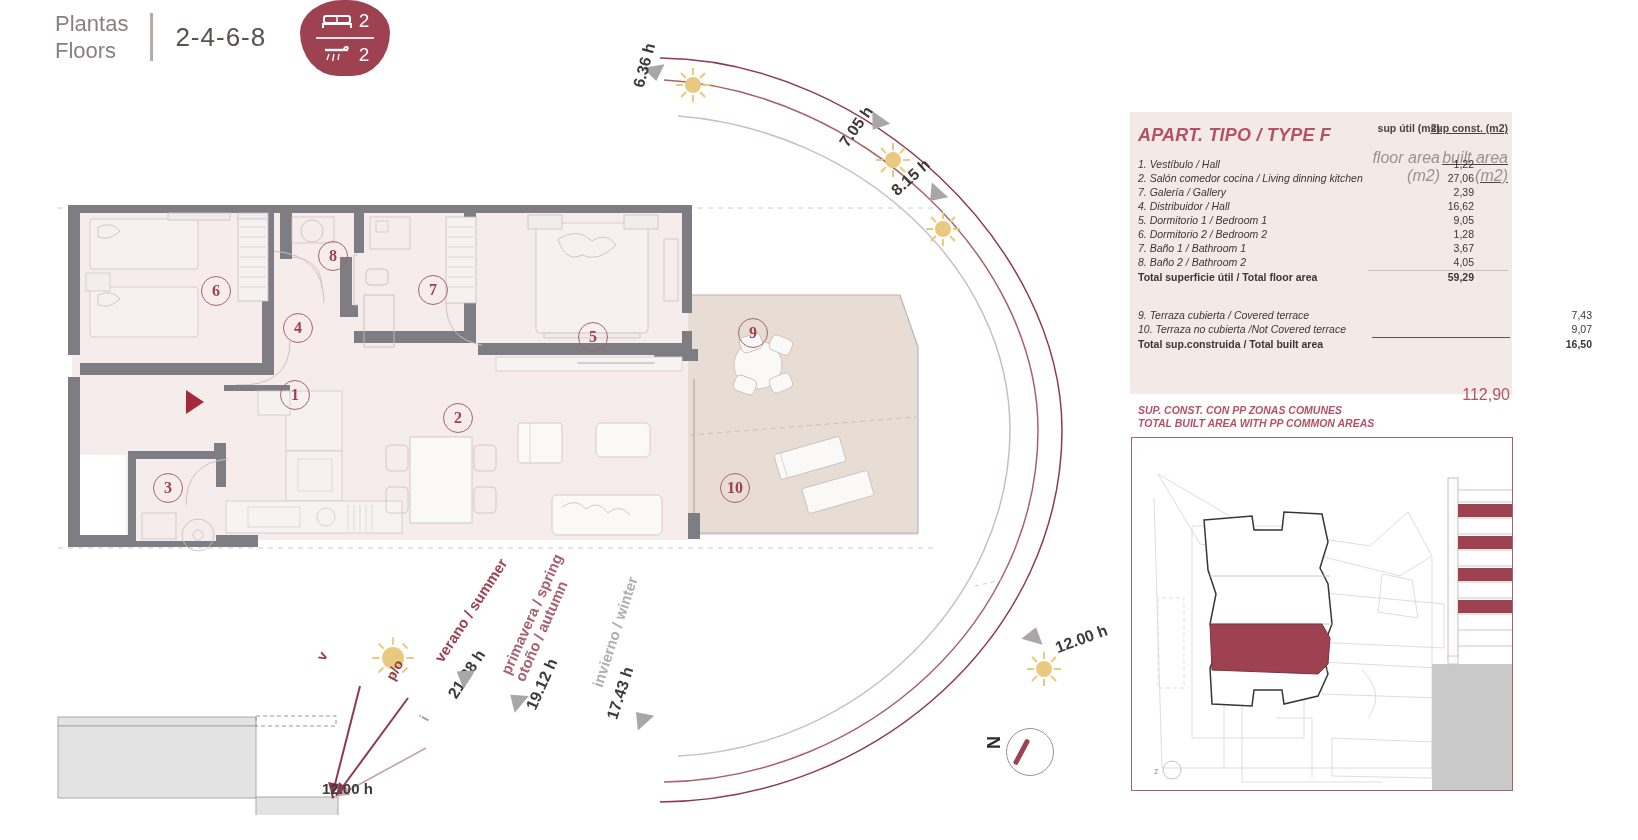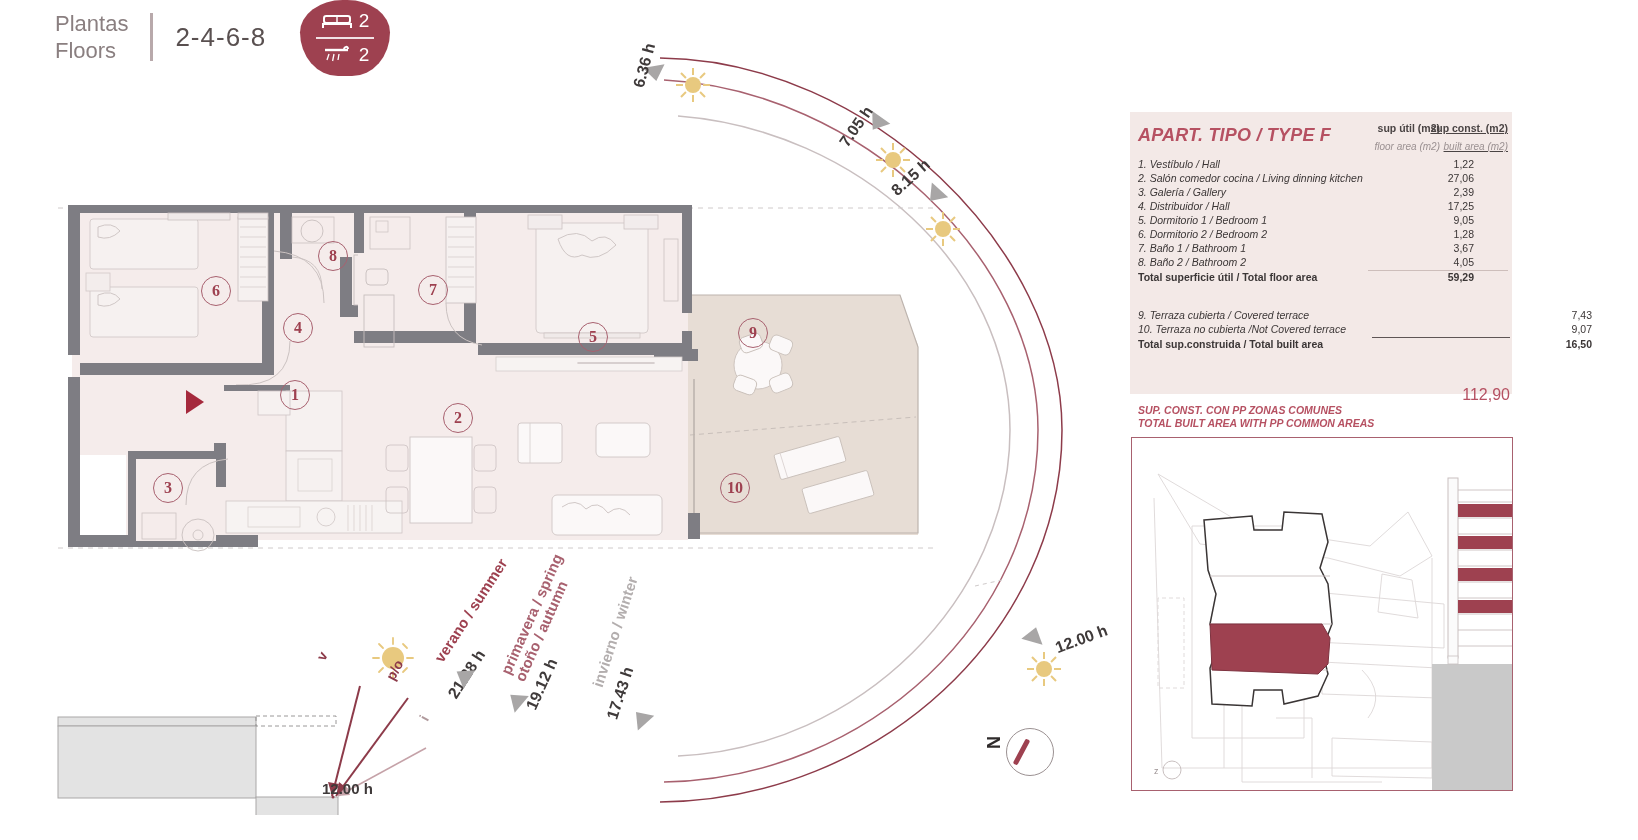--- a/index.html
+++ b/index.html
@@ -174,22 +174,22 @@
     font-size: 10.5px;
     color: #4a4444;
     text-align: right;
     font-weight: bold;
   }
   .col-head .sub {
     display: block;
     font-weight: normal;
     font-style: italic;
     color: #9b9192;
-    font-size: 10px;
-    margin-top: 7px;
+    font-size: 16px;
+    margin-top: 15px;
   }
   .rows {
     position: absolute;
     left: 8px; top: 46px;
     width: 372px;
   }
   .row {
     display: flex;
     align-items: baseline;
     height: 14px;
@@ -616,27 +616,27 @@
         <span class="name">1. Vestíbulo / Hall</span>
         <span class="v1">1,22</span>
         <span class="v2"></span>
       </div>
       <div class="row">
         <span class="name">2. Salón comedor cocina / Living dinning kitchen</span>
         <span class="v1">27,06</span>
         <span class="v2"></span>
       </div>
       <div class="row">
-        <span class="name">3. Galería / Gallery</span>
+        <span class="name">7. Galería / Gallery</span>
         <span class="v1">2,39</span>
         <span class="v2"></span>
       </div>
       <div class="row">
         <span class="name">4. Distribuidor / Hall</span>
-        <span class="v1">17,25</span>
+        <span class="v1">16,62</span>
         <span class="v2"></span>
       </div>
       <div class="row">
         <span class="name">5. Dormitorio 1 / Bedroom 1</span>
         <span class="v1">9,05</span>
         <span class="v2"></span>
       </div>
       <div class="row">
         <span class="name">6. Dormitorio 2 / Bedroom 2</span>
         <span class="v1">1,28</span>

